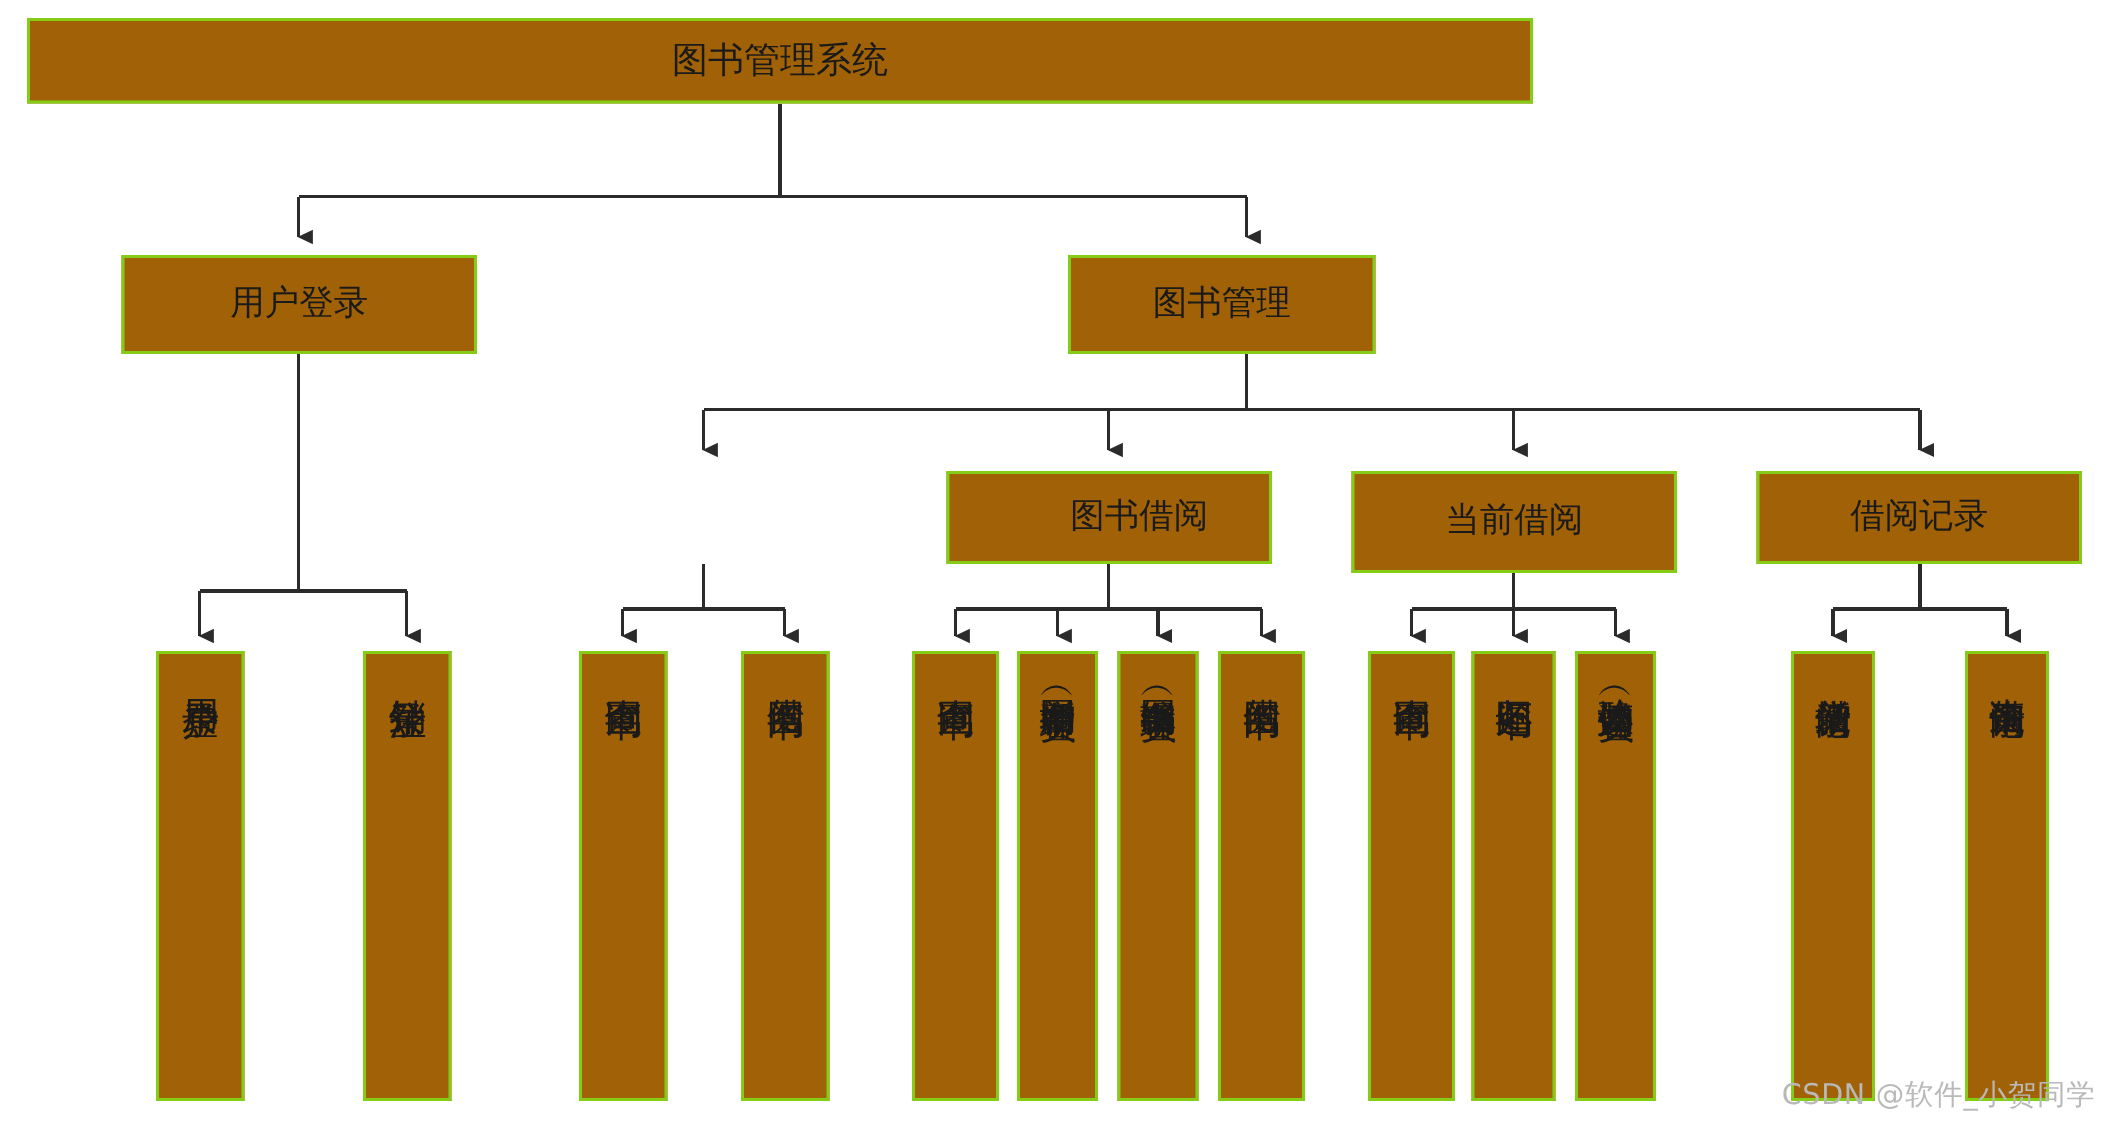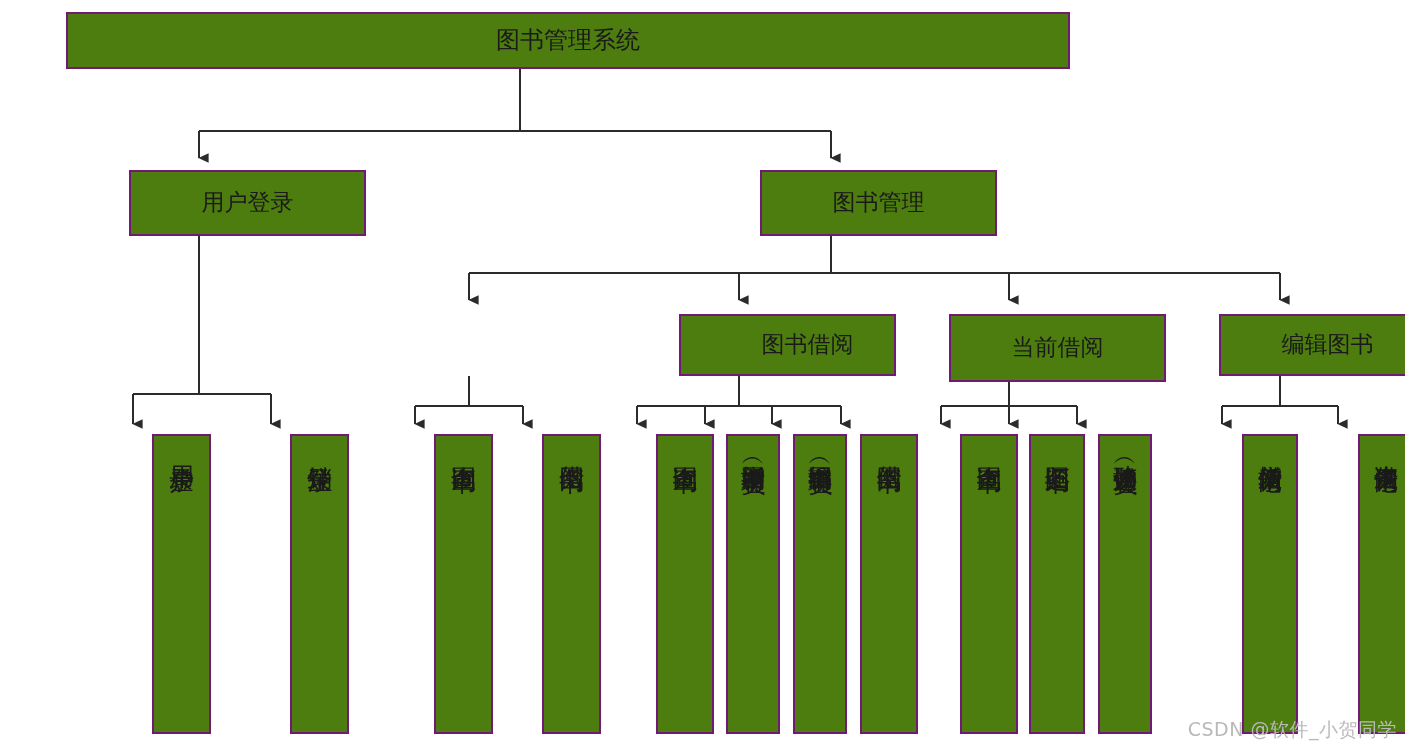--- a/index.html
+++ b/index.html
@@ -7,27 +7,26 @@
   body{
     font-family:"DejaVu Sans","Liberation Sans",sans-serif;
     width:1405px;height:747px;overflow:hidden;
   }
   #stage{position:relative;width:1405px;height:747px;background:#ffffff;}
   #wires{position:absolute;left:0;top:0;width:1405px;height:747px;}
 
   .node{
     position:absolute;
     box-sizing:border-box;
-    background:#4d7c0f;
-    border:2px solid #701a75;
+    background:#a16207;
+    border:2px solid #84cc16;
     display:flex;
     align-items:center;
     justify-content:center;
     color:#1a1a1a;
-    margin-left:48px;
   }
   .node .lbl{
     display:block;
     text-align:center;
     line-height:1.18;
     white-space:pre-line;
   }
   
   .node.horiz .lbl{
     writing-mode:horizontal-tb;
@@ -116,32 +115,32 @@
     </g>
   </svg>
 
   <div class="node horiz root" style="left:18px;top:12px;width:1004px;height:57px;">
     <span class="lbl">图书管理系统</span>
   </div>
 
   <div class="node horiz" style="left:81px;top:170px;width:237px;height:66px;">
     <span class="lbl">用户登录</span>
   </div>
-  <div class="node horiz" style="left:712px;top:170px;width:237px;height:66px;">
+  <div class="node horiz" style="left:712px;top:170px;width:205px;height:66px;">
     <span class="lbl">图书管理</span>
   </div>
 
   <div class="node horiz" style="left:631px;top:314px;width:217px;height:62px;padding-left:40px;">
     <span class="lbl">图书借阅</span>
   </div>
   <div class="node horiz" style="left:901px;top:314px;width:217px;height:68px;">
     <span class="lbl">当前借阅</span>
   </div>
   <div class="node horiz" style="left:1171px;top:314px;width:217px;height:62px;">
-    <span class="lbl">编辑图书</span>
+    <span class="lbl">借阅记录</span>
   </div>
 
   <div class="node vert" style="left:104px;top:434px;width:59px;height:300px;">
     <span class="lbl">用户登录</span>
   </div>
   <div class="node vert" style="left:242px;top:434px;width:59px;height:300px;">
     <span class="lbl">注销登录</span>
   </div>
 
   <div class="node vert" style="left:386px;top:434px;width:59px;height:300px;">

